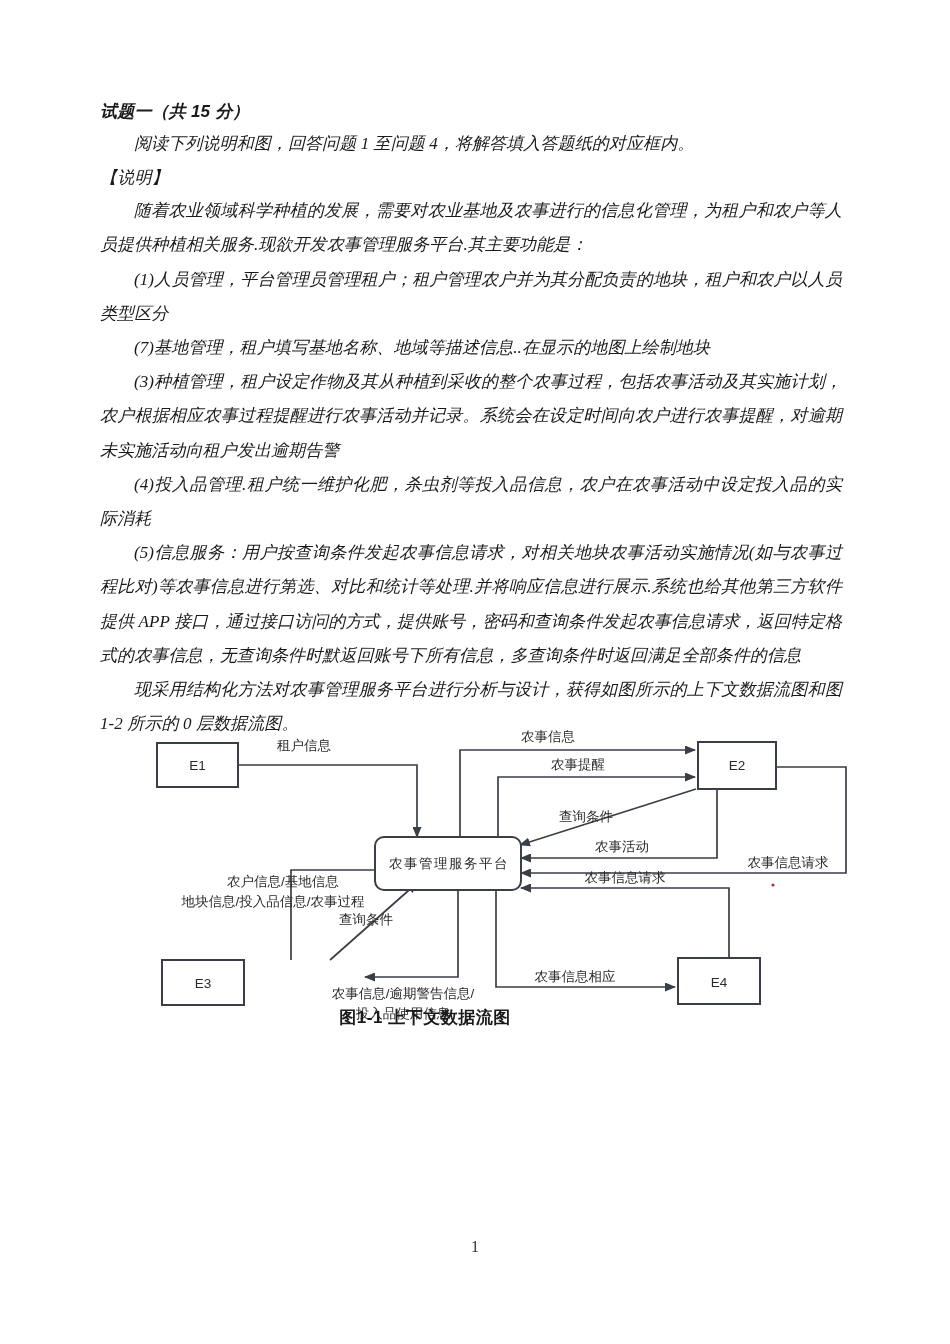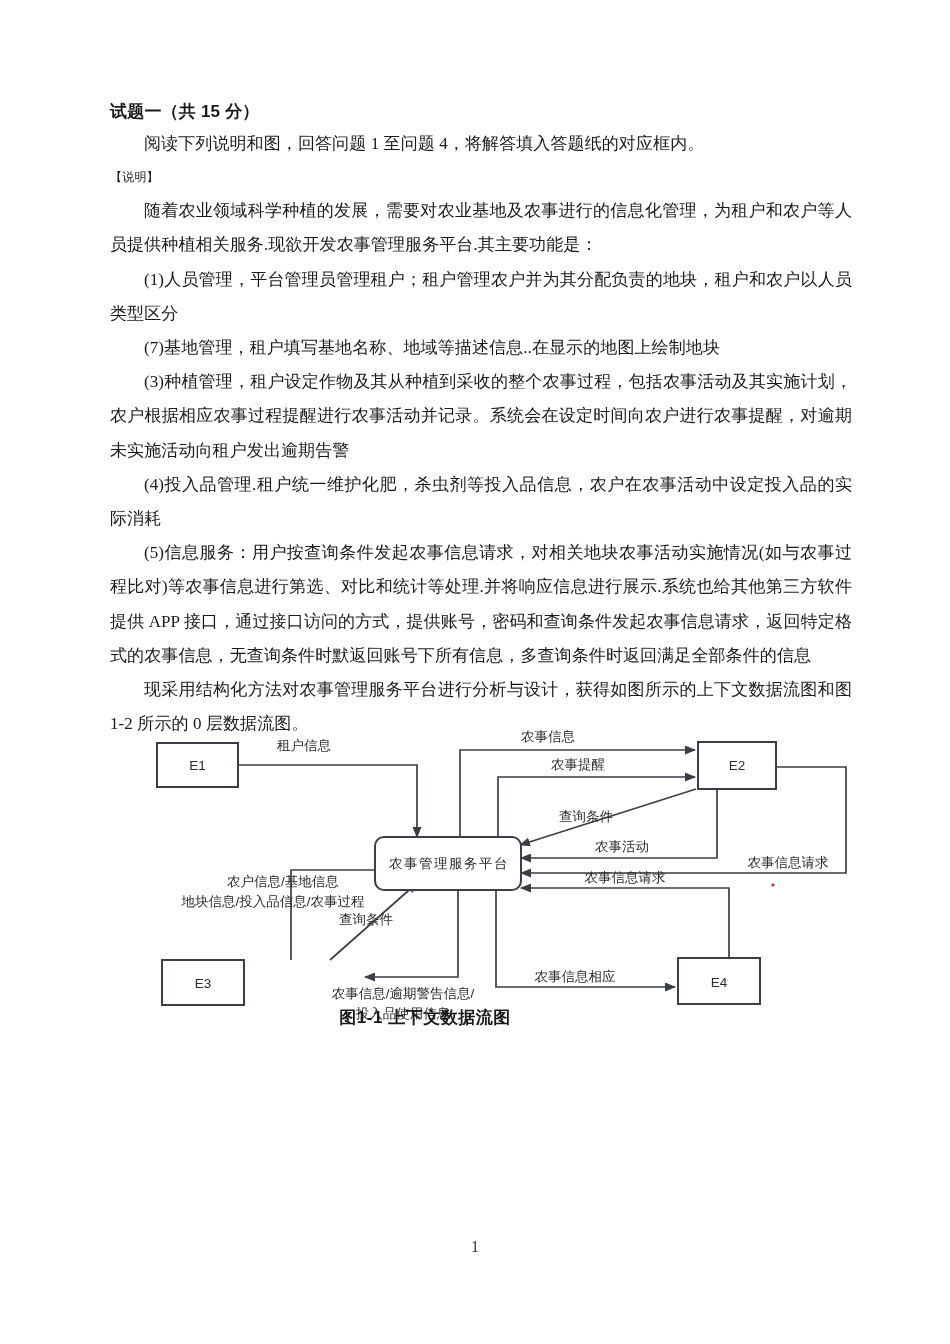--- a/index.html
+++ b/index.html
@@ -35,33 +35,34 @@
     color: #1a1a1a;
   }
   .header-rule {
     border-bottom: 1.6px solid #1a1a1a;
     width: 730px;
   }
 
   
   .doc-body {
     position: absolute;
-    left: 110px;
+    left: 100px;
     top: 97px;
     width: 742px;
+    font-style: italic;
   }
   .title-line {
     font-family: "Liberation Sans", "DejaVu Sans", sans-serif;
     font-weight: bold;
     font-size: 17px;
     line-height: 30px;
     letter-spacing: .2px;
   }
   .section-tag {
-    font-size: 12px;
+    font-size: 17px;
     line-height: 33px;
     letter-spacing: .2px;
   }
   p.para {
     margin: 0;
     font-size: 17px;
     line-height: 34.2px;
     text-align: justify;
     text-justify: inter-ideograph;
     letter-spacing: .1px;

